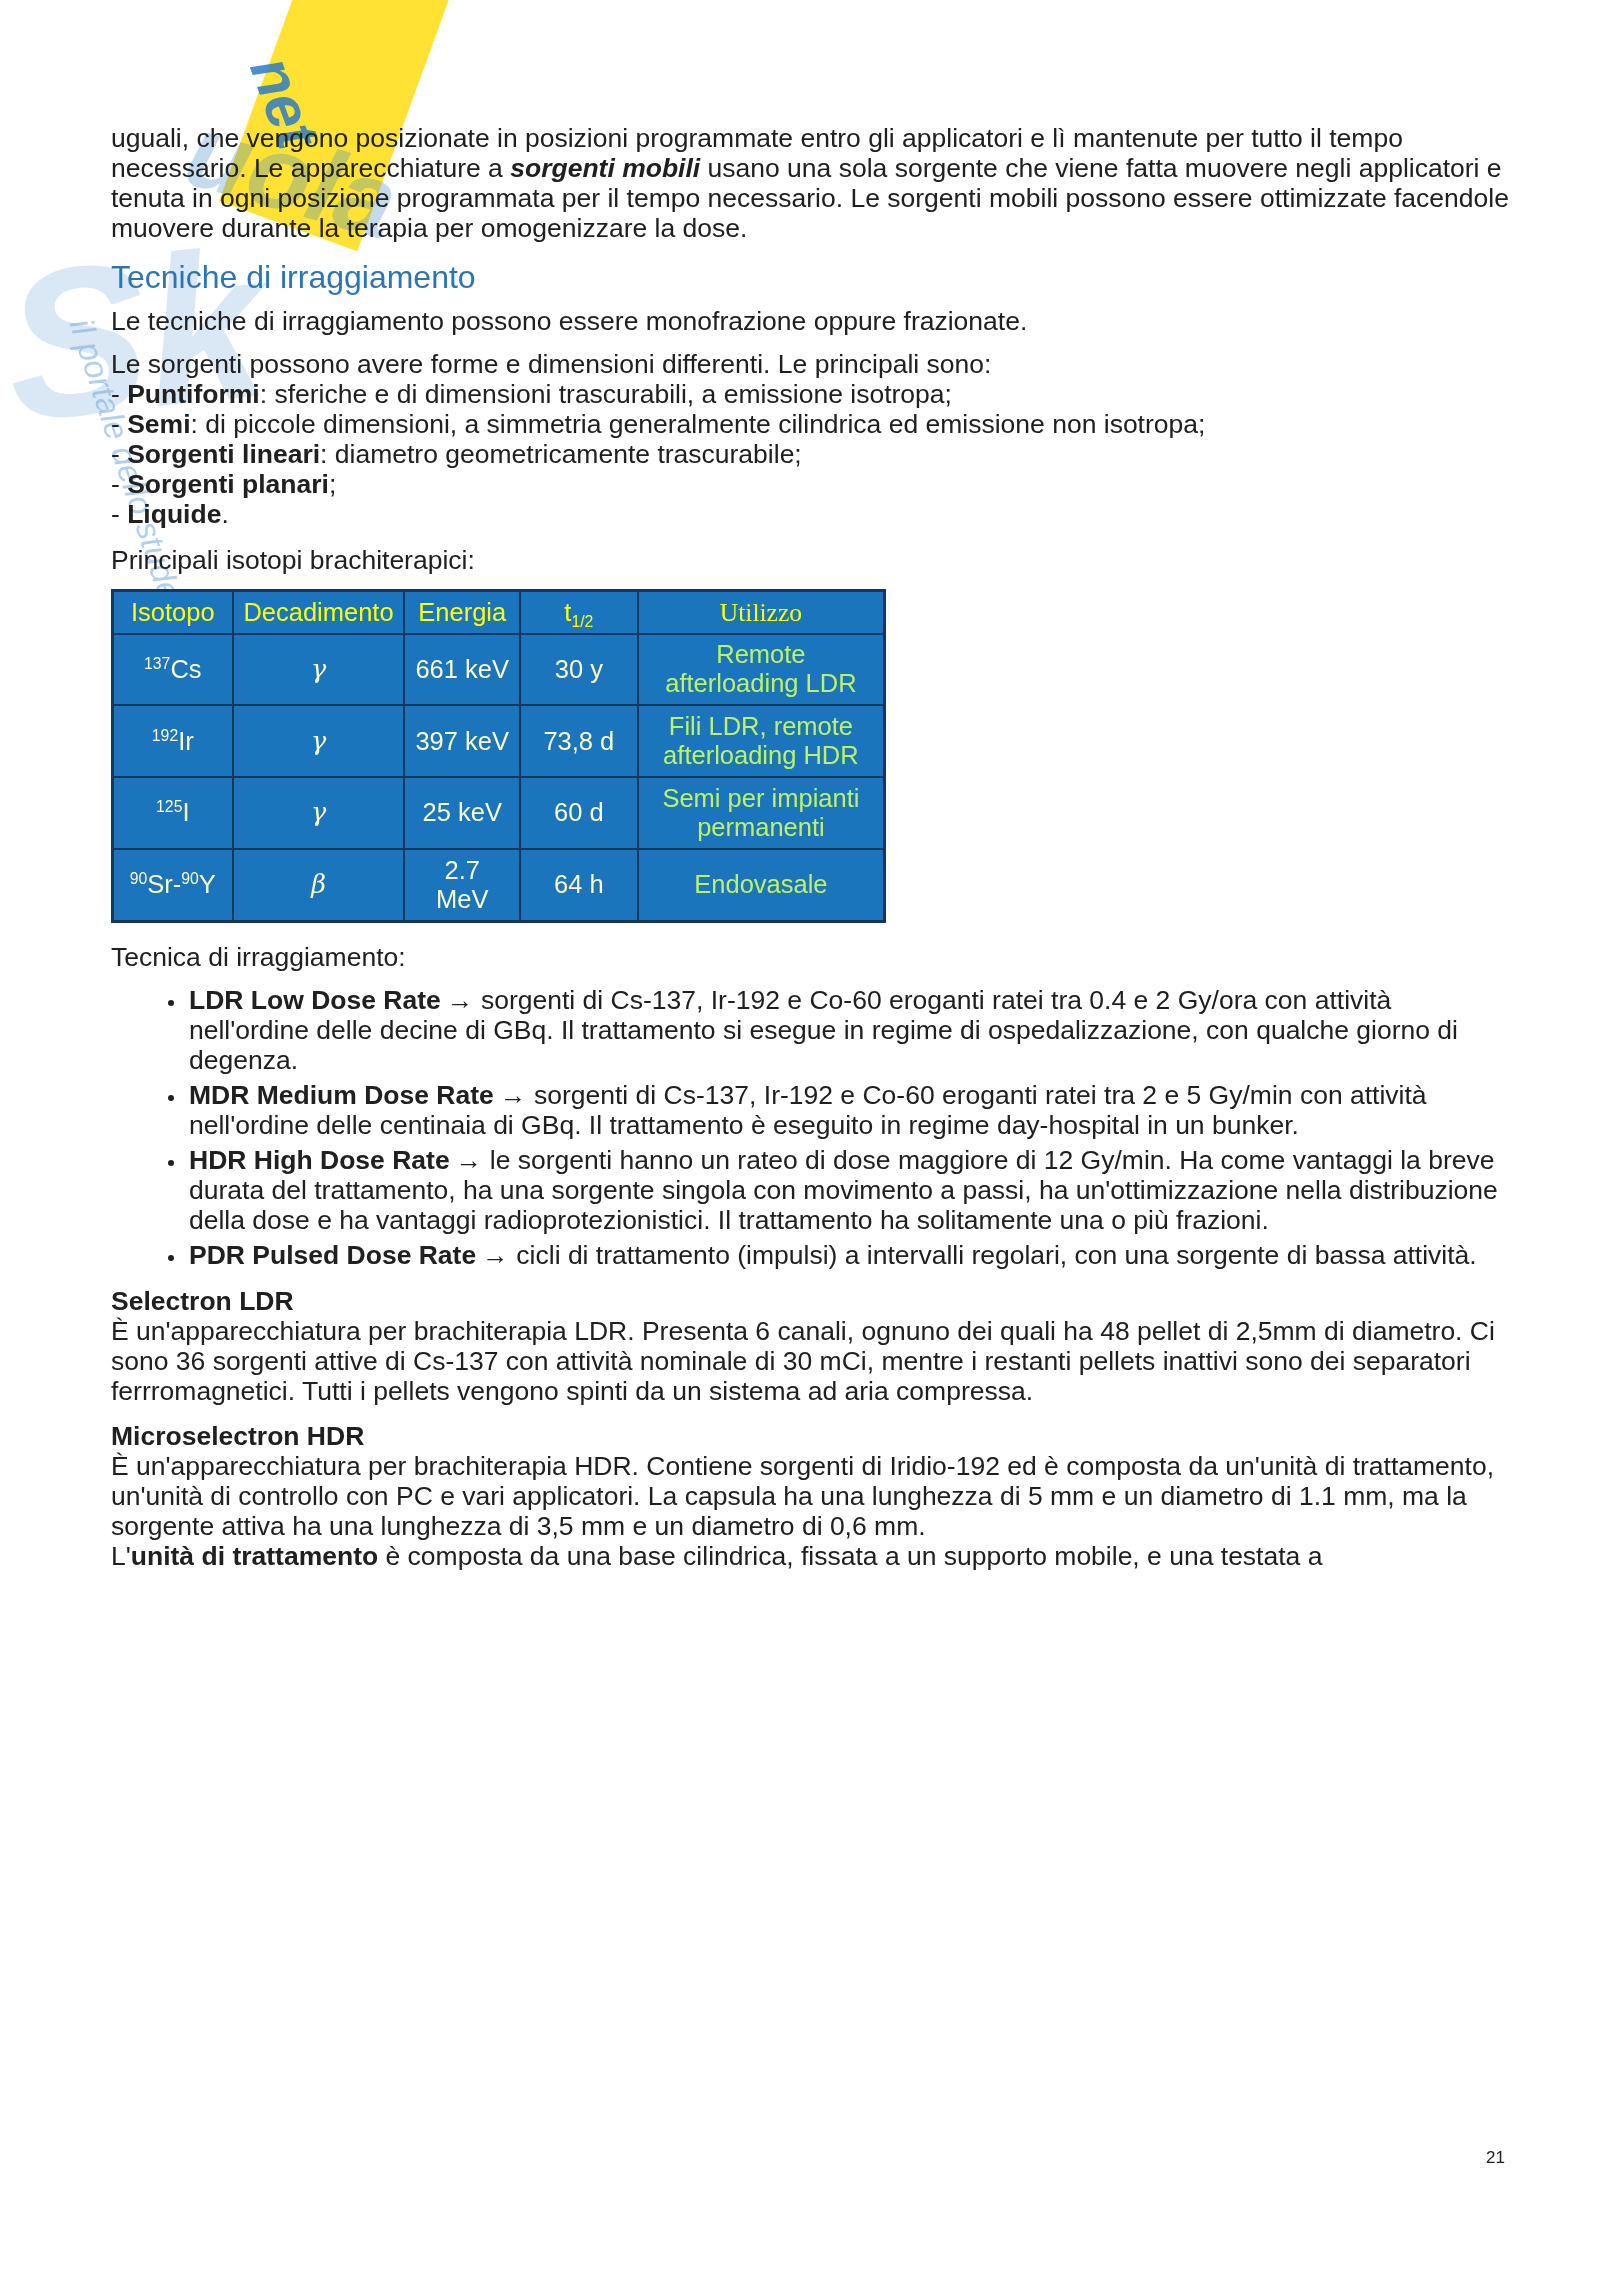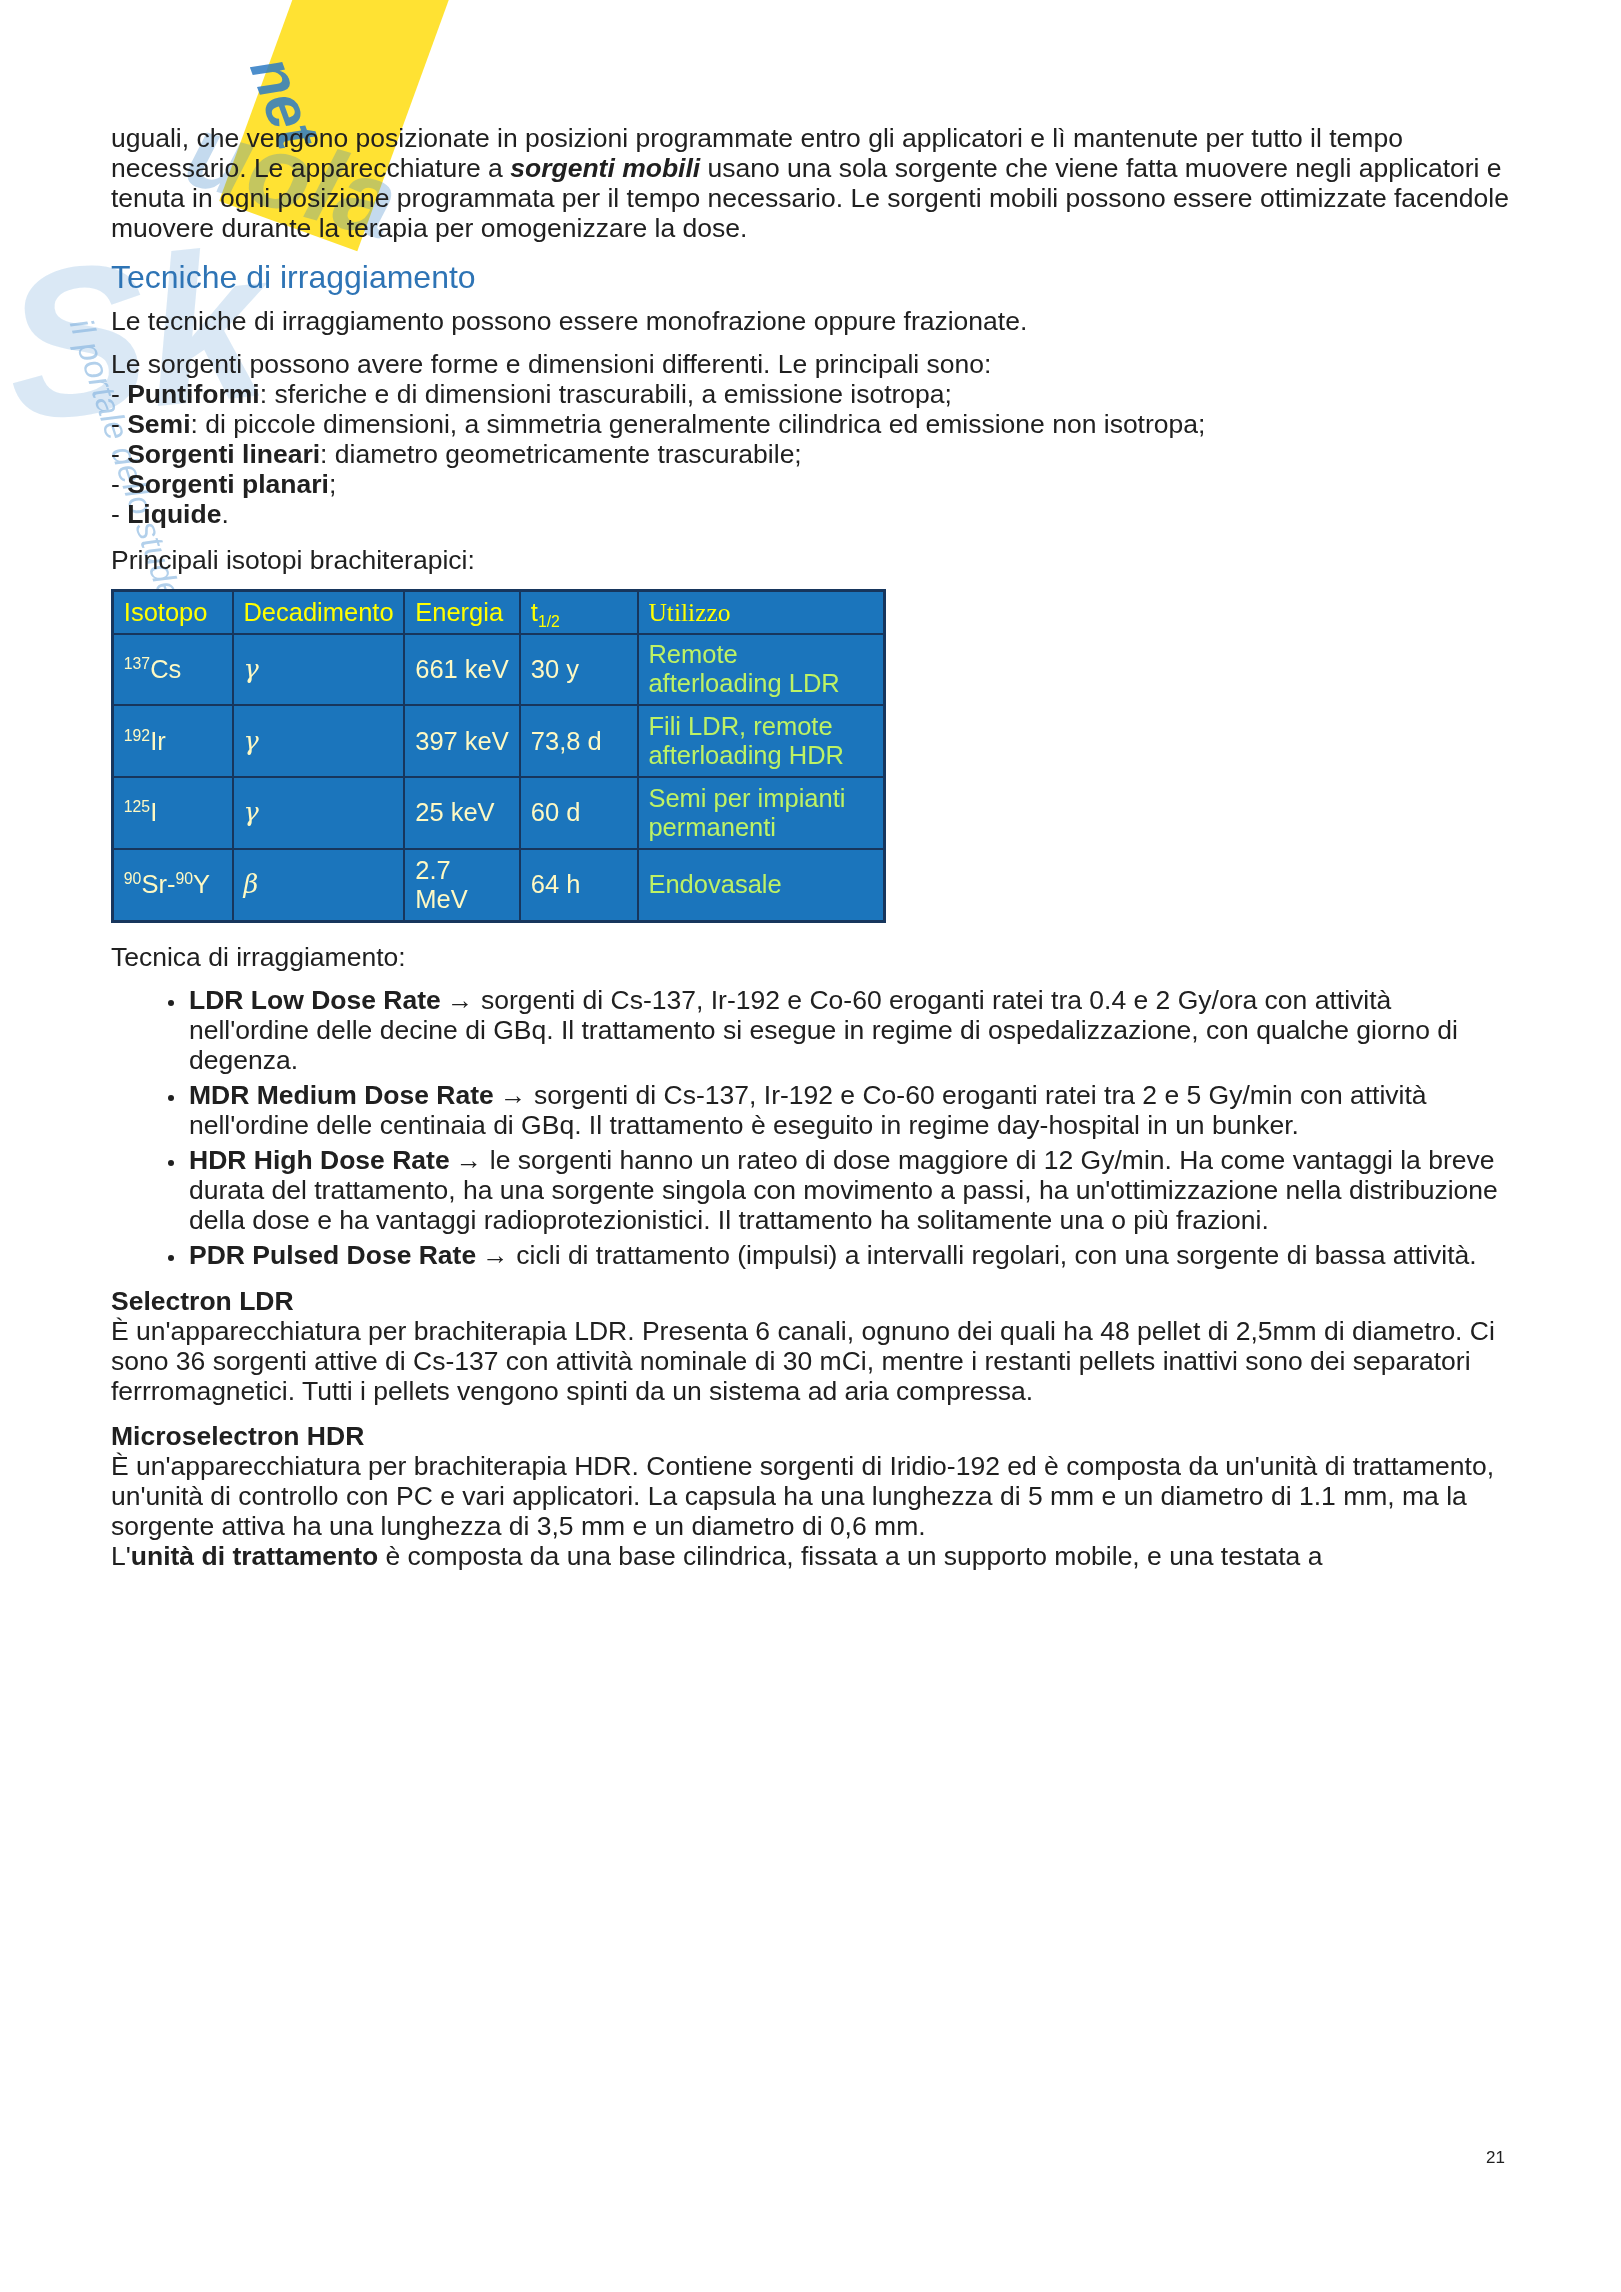--- a/index.html
+++ b/index.html
@@ -102,21 +102,21 @@
   
   table.isotope-table {
     border-collapse: collapse;
     margin-top: 13.7px;
     border: 3.9px solid #17365D;
   }
   table.isotope-table th,
   table.isotope-table td {
     border: 2.9px solid #17365D;
     background: #1B75BC;
-    text-align: left;
+    text-align: center;
     vertical-align: middle;
     padding: 5.9px 9.8px;
     font-size: 25.5px;
     line-height: 29px;
     font-weight: normal;
   }
   table.isotope-table th { color: #FFFF00; }
   table.isotope-table td { color: #fef9c3; }
   table.isotope-table td.uti { color: #bef264; }
   table.isotope-table td.dec {

